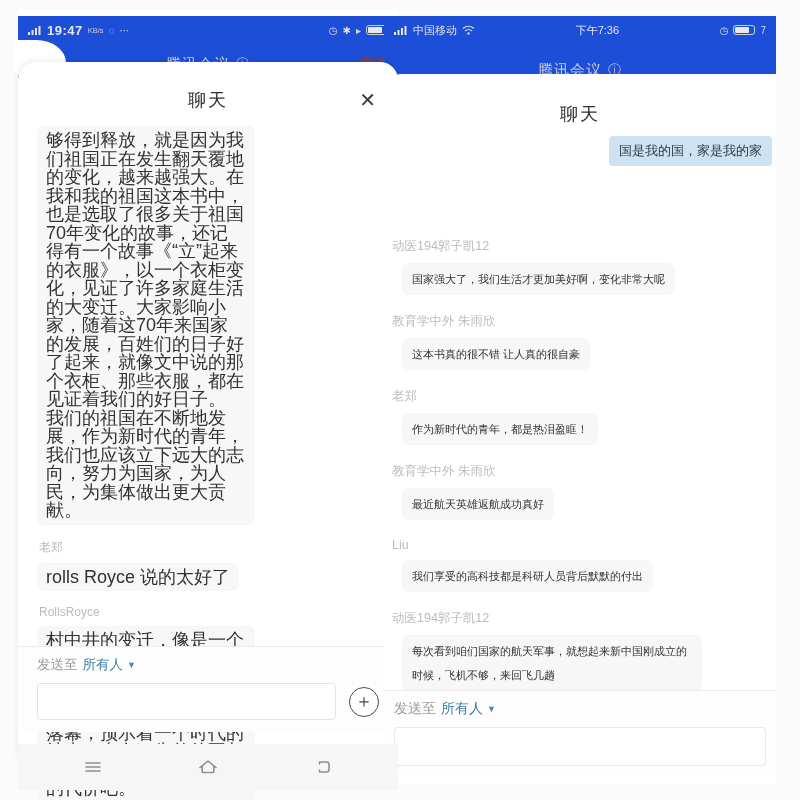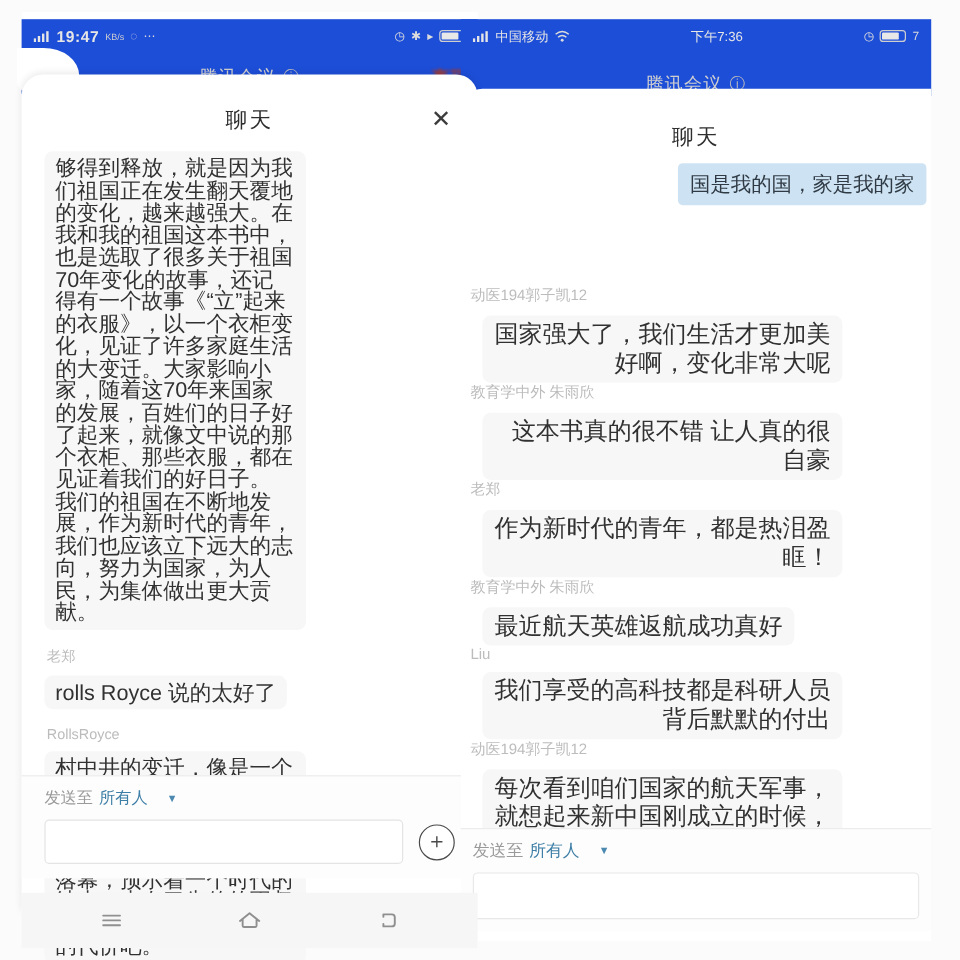--- a/index.html
+++ b/index.html
@@ -68,21 +68,21 @@
   .left .sheet { top: 52px; height: 698px; border-radius: 18px 18px 0 0; box-shadow: 0 -2px 6px rgba(0,0,0,.08); }
   .left .sheet-title { margin-top: 26px; }
   .left .close-x { right: 22px; top: 28px; }
   .left .msgs { padding: 14px 19px 0 19px; }
   .left .bubble { font-size: 18px; line-height: 18.5px; }
   .left .bubble.w-lg { width: 218px; }
 
   .composer { position: absolute; left: 0; right: 0; border-top: 1px solid #ececec; background: #fdfdfd; }
   .left .composer { top: 584px; padding: 9px 19px 12px 19px; }
   .sendrow { font-size: 13.5px; color: #9a9a9a; display: flex; align-items: center; gap: 5px; }
-  .send-val { color: #3d7ea6; cursor: pointer; display: inline-flex; align-items: center; gap: 16px; }
+  .send-val { color: #3d7ea6; cursor: pointer; display: inline-flex; align-items: center; gap: 4px; }
   .send-caret { font-size: 9px; color: #4b89b0; }
   .inputrow { display: flex; align-items: center; margin-top: 9px; }
   .chat-input {
     flex: 1; height: 37px; border: 1px solid #e4e4e4; border-radius: 4px;
     background: #fff; outline: none; font-size: 14px; padding: 0 10px;
     font-family: "Liberation Sans", "DejaVu Sans", sans-serif;
   }
   .plus-btn {
     width: 30px; height: 30px; margin-left: 13px; border: 1.6px solid #4a4a4a;
     border-radius: 50%; color: #4a4a4a; font-size: 18px; line-height: 27px;
@@ -99,26 +99,26 @@
 
   
   .phone.right { left: 384px; top: 16px; width: 392px; height: 768px; }
   .right .darkbar { top: 0; height: 64px; }
   .right .headrow { bottom: -2px; }
   .right .sheet { top: 58px; height: 710px; border-radius: 18px 0 0 0; }
   .right .sheet-title { margin-top: 28px; }
   .right .msgs { padding: 0 8px; }
   .right .self-bubble {
     background: #cde2f2; border-radius: 4px; color: #2f3a44;
-    font-size: 17px; padding: 6px 10px; width: fit-content;
+    font-size: 13px; padding: 6px 10px; width: fit-content;
     position: absolute; right: 4px; top: 62px;
   }
   .right .thread { margin-top: 112px; }
-  .right .sender { margin: 0 0 8px 0; font-size: 12.5px; }
-  .right .bubble { font-size: 20px; line-height: 24px; margin-left: 10px; max-width: 300px; padding: 4px 10px; text-align: right; }
+  .right .sender { margin: 18px 0 8px 0; font-size: 12.5px; }
+  .right .bubble { font-size: 11px; line-height: 24px; margin-left: 10px; max-width: 300px; padding: 4px 10px; }
   .right .composer { top: 616px; padding: 9px 10px 10px 10px; border-top: 1px solid #ececec; }
   .right .sendrow { font-size: 14px; }
   .right .chat-input { height: 39px; border-color: #e8e8e8; }
 
   .sig { display: inline-block; }
   .sig svg { display: block; }
   .wifi svg { display: block; }
 </style>
 </head>
 <body>

